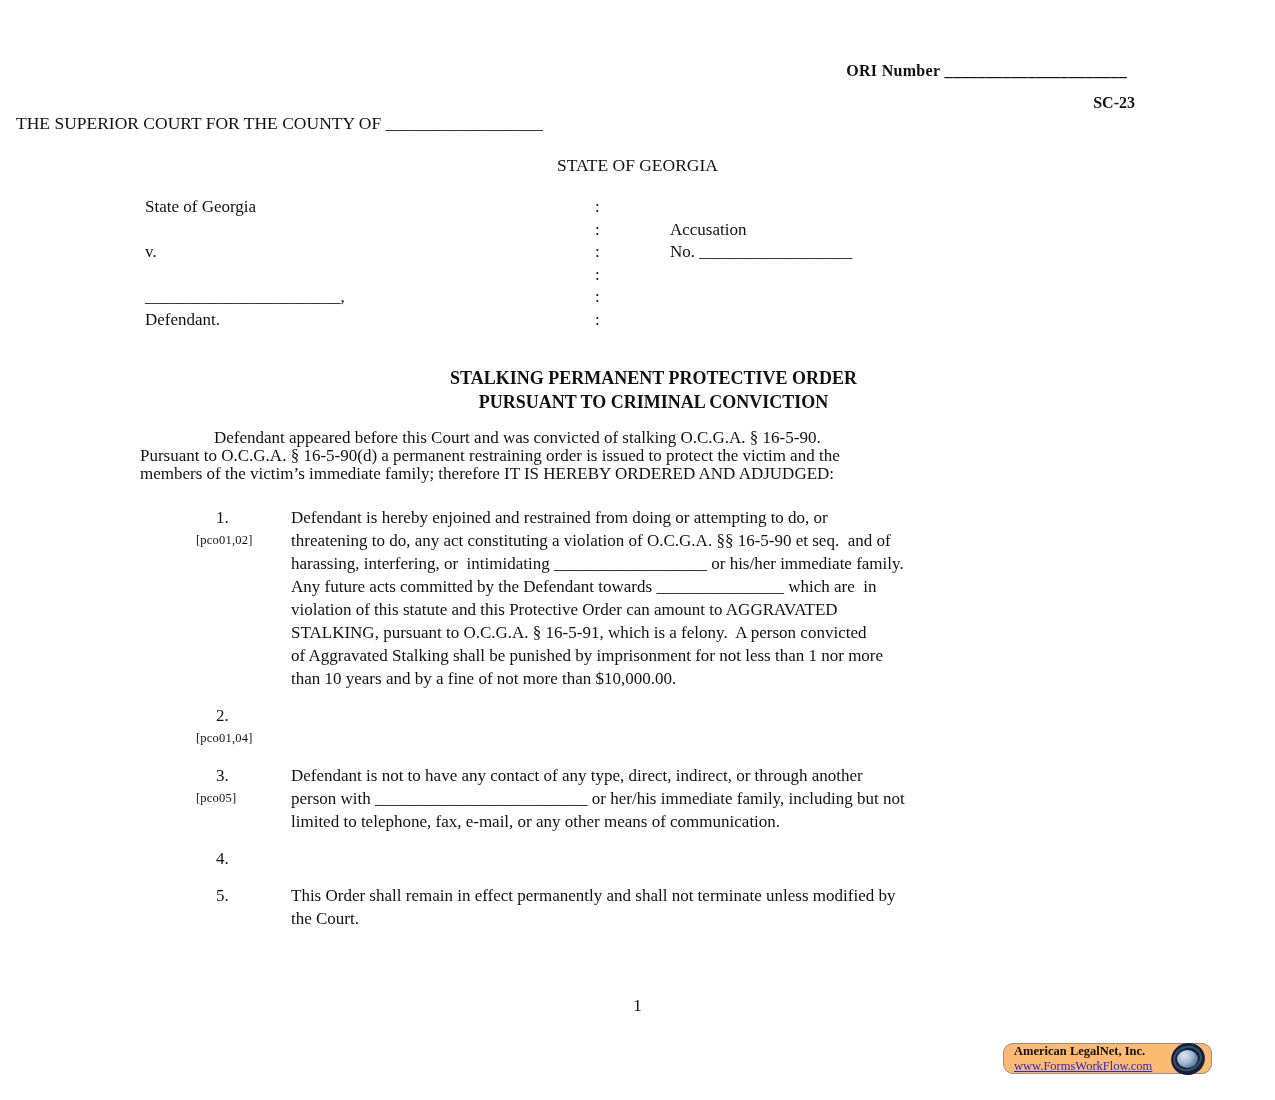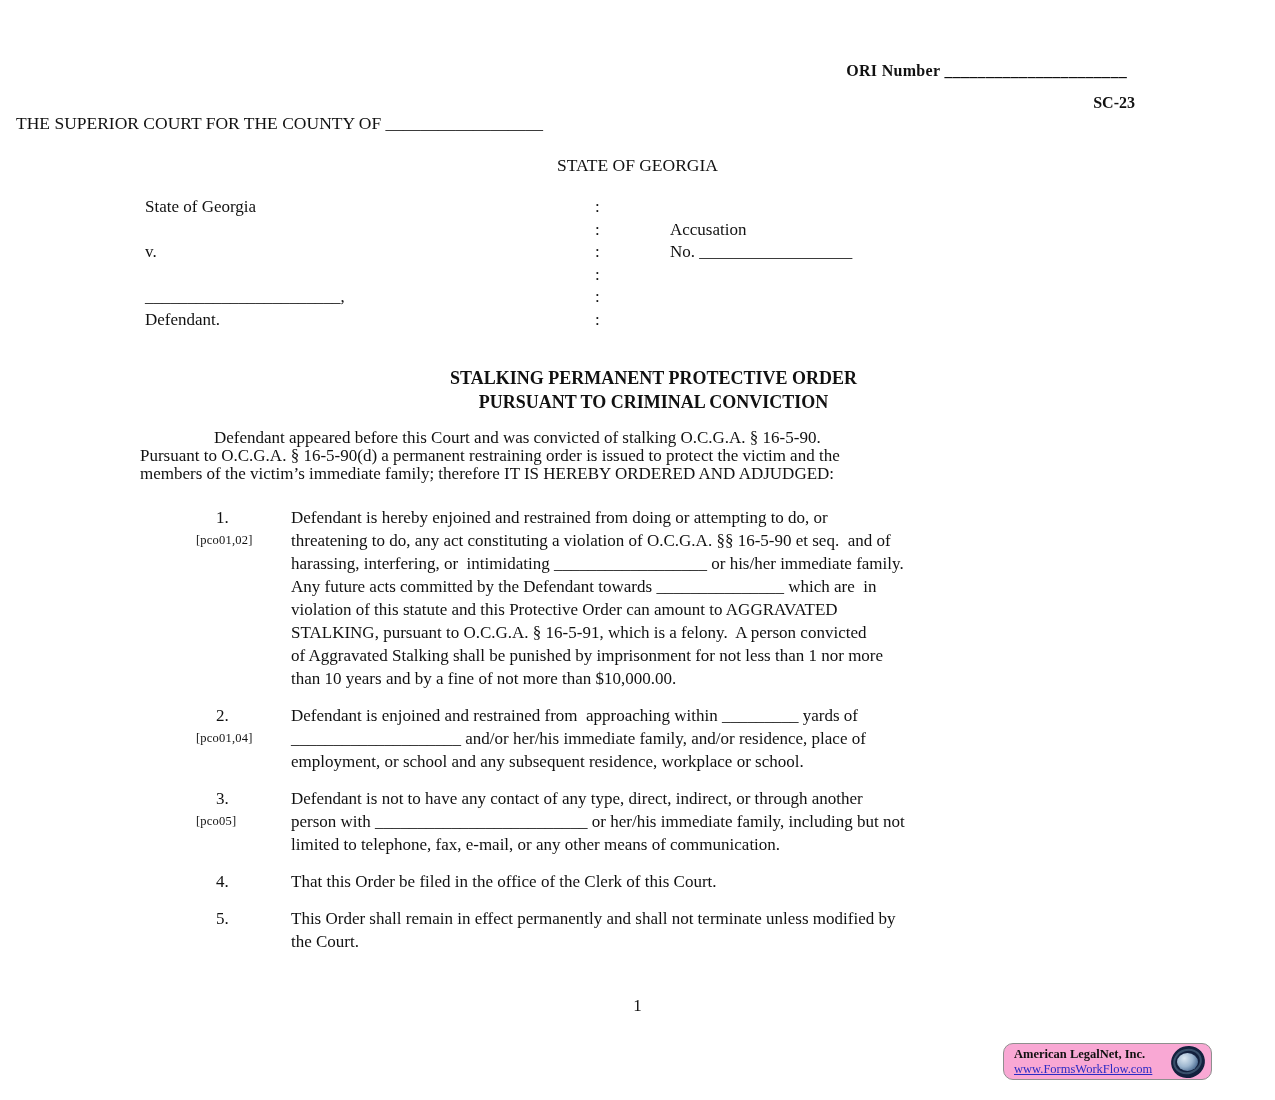--- a/index.html
+++ b/index.html
@@ -47,22 +47,22 @@
   .item { display: flex; margin-bottom: 14px; font-size: 17px; line-height: 23px; }
   .item-side { width: 151px; flex: none; }
   .item-num { padding-left: 76px; }
   .item-code { padding-left: 56px; font-size: 12.5px; line-height: 23px; letter-spacing: 0.2px; }
   .item-text { width: 884px; white-space: pre-wrap; }
   .page-number {
     position: absolute; top: 996px; left: 0; width: 100%;
     text-align: center; font-size: 17px;
   }
   .footer-box {
-    position: absolute; left: 1003px; top: 1043px; width: 209px; height: 37px;
-    border: 1.5px solid #8f8f8f; border-radius: 10px; background: #f9a8d4;
+    position: absolute; left: 1003px; top: 1043px; width: 209px; height: 31px;
+    border: 1.5px solid #8f8f8f; border-radius: 10px; background: #fdba74;
     box-sizing: border-box; display: flex; align-items: center; padding: 2px 4px 2px 10px;
   }
   .footer-text { flex: 1; line-height: 15px; }
   .brand-name { font-weight: bold; font-size: 12.5px; white-space: nowrap; }
   .brand-url { font-size: 12.5px; text-decoration: underline; white-space: nowrap; cursor: pointer; }
   .globe { width: 36px; height: 32px; flex: none; position: relative; }
   .globe-outer {
     position: absolute; top: 0; left: 0; width: 34px; height: 32px;
     border-radius: 50%; background: #13203d; transform: rotate(-18deg);
   }
@@ -147,41 +147,37 @@
 STALKING, pursuant to O.C.G.A. § 16-5-91, which is a felony.  A person convicted
 of Aggravated Stalking shall be punished by imprisonment for not less than 1 nor more
 than 10 years and by a fine of not more than $10,000.00.</div>
     </div>
 
     <div class="item">
       <div class="item-side">
         <div class="item-num">2.</div>
         <div class="item-code">[pco01,04]</div>
       </div>
-      <div class="item-text">Defendant is enjoined and restrained from  approaching within _________ yards of
-____________________ and/or her/his immediate family, and/or residence, place of
-employment, or school and any subsequent residence, workplace or school.</div>
     </div>
 
     <div class="item">
       <div class="item-side">
         <div class="item-num">3.</div>
         <div class="item-code">[pco05]</div>
       </div>
       <div class="item-text">Defendant is not to have any contact of any type, direct, indirect, or through another
 person with _________________________ or her/his immediate family, including but not
 limited to telephone, fax, e-mail, or any other means of communication.</div>
     </div>
 
     <div class="item">
       <div class="item-side">
         <div class="item-num">4.</div>
         <div class="item-code"></div>
       </div>
-      <div class="item-text">That this Order be filed in the office of the Clerk of this Court.</div>
     </div>
 
     <div class="item">
       <div class="item-side">
         <div class="item-num">5.</div>
         <div class="item-code"></div>
       </div>
       <div class="item-text">This Order shall remain in effect permanently and shall not terminate unless modified by
 the Court.</div>
     </div>

